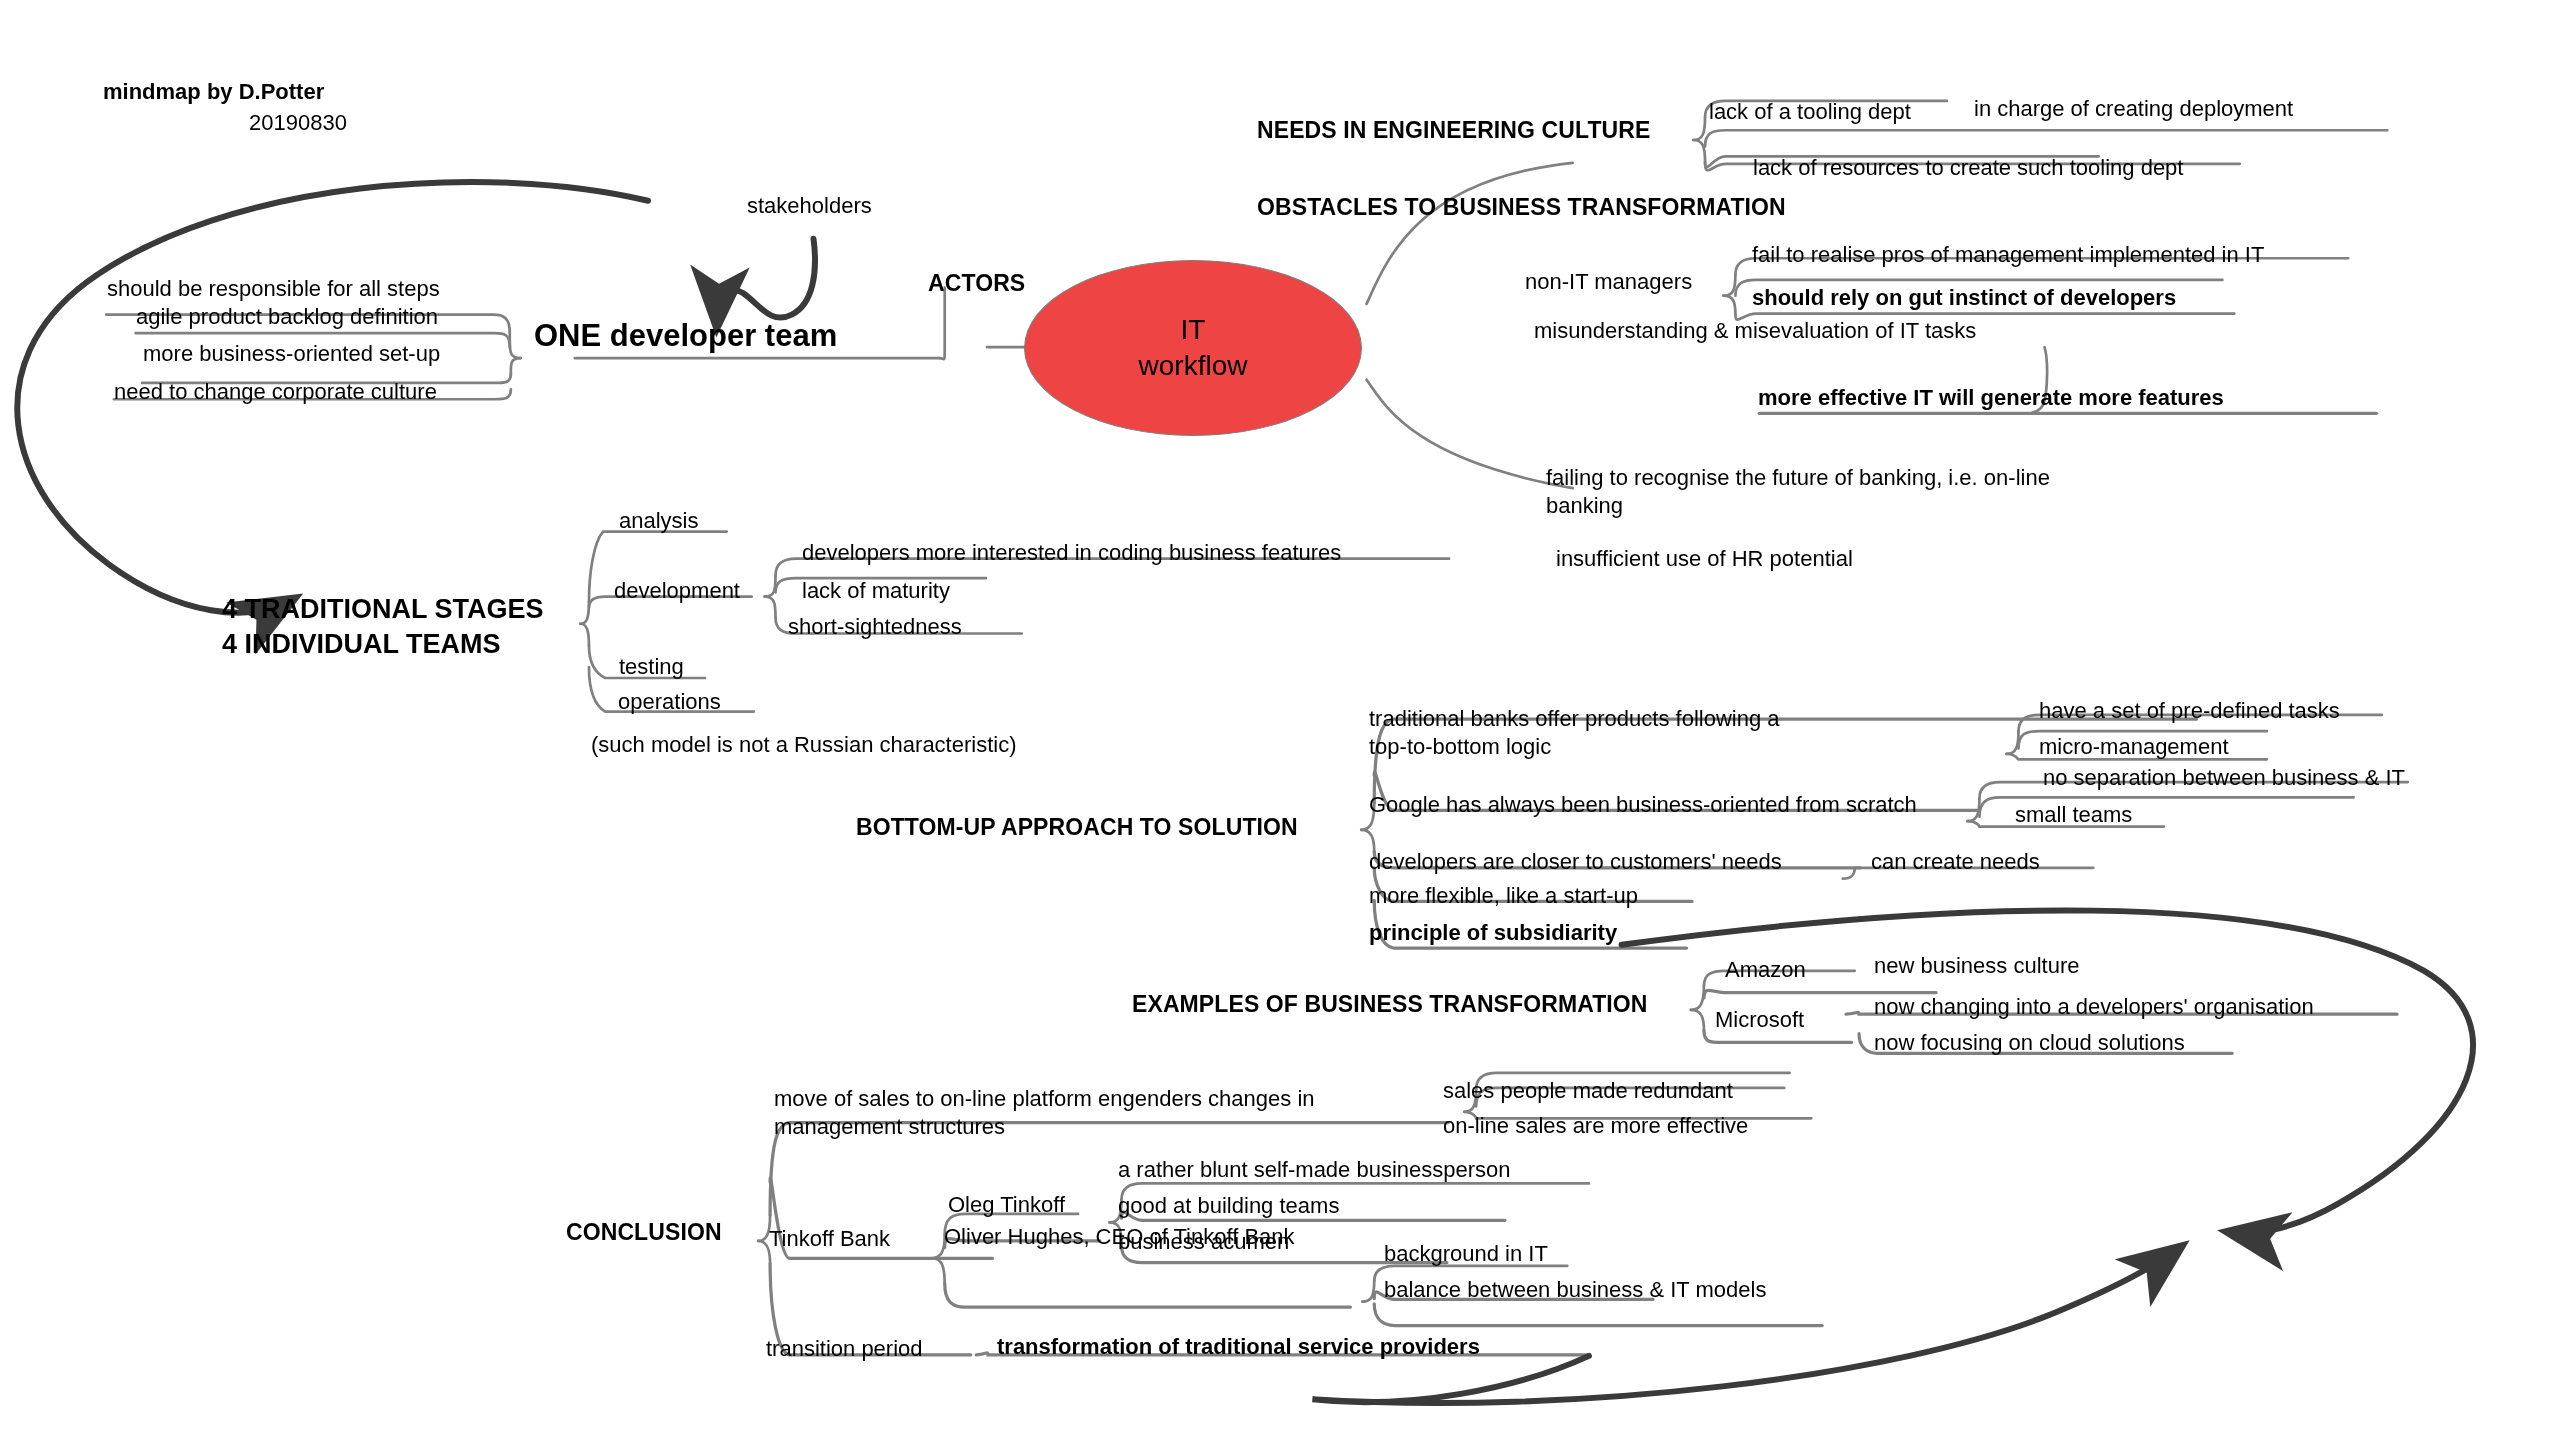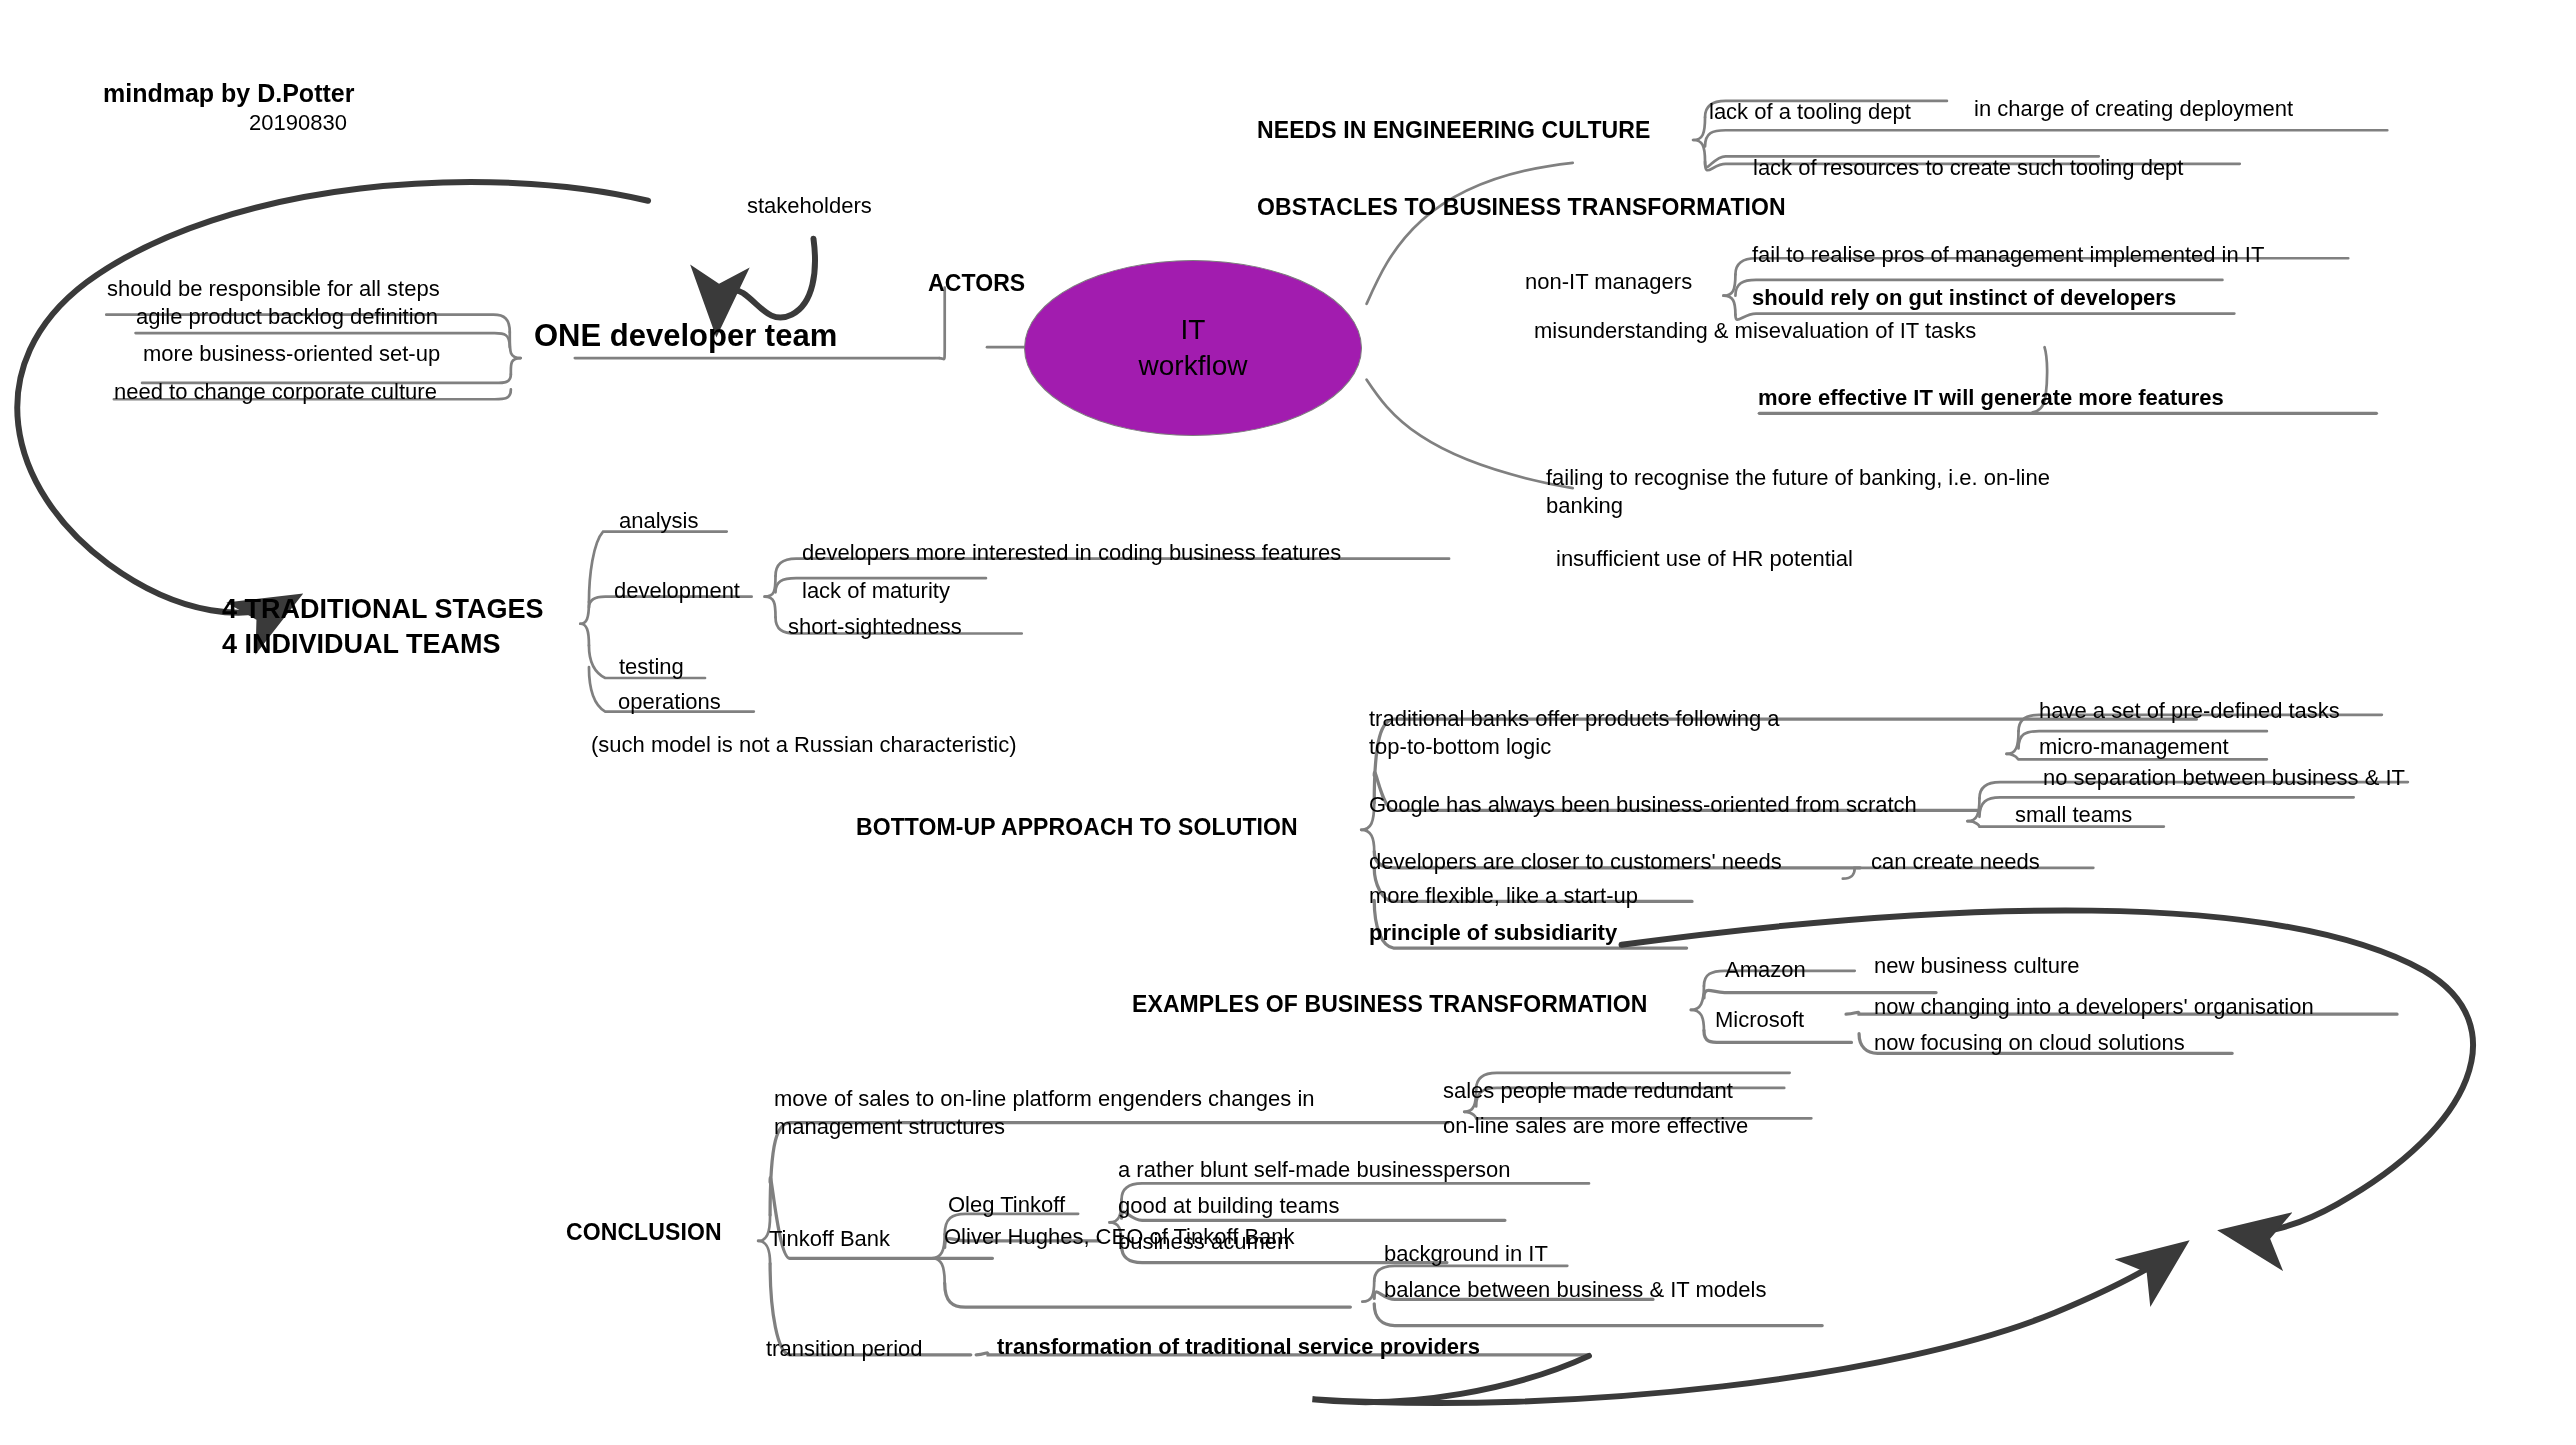--- a/index.html
+++ b/index.html
@@ -9,24 +9,24 @@
 
   .nd{position:absolute;white-space:nowrap;color:#000000;line-height:1.05;}
   .plain{font-size:22px;font-weight:400;}
   .bold{font-size:22px;font-weight:700;}
   .capbold{font-size:23px;font-weight:700;letter-spacing:0.1px;}
   .bigbold{font-size:31px;font-weight:700;}
   .hugebold{font-size:27px;font-weight:700;}
   .ital{font-size:22px;font-weight:700;}
   .root{font-size:28px;font-weight:400;text-align:center;line-height:1.25;}
   .two{white-space:pre;line-height:1.28;}
-  .hdr-name{font-size:25px;font-weight:700;}
+  .hdr-name{font-size:22px;font-weight:700;}
   .hdr-date{font-size:22px;font-weight:400;}
   .ellipse{position:absolute;border:1.6px solid #7d7d7d;border-radius:50%;
-           display:flex;align-items:center;justify-content:center;background:#a21caf;}
+           display:flex;align-items:center;justify-content:center;background:#ef4444;}
 </style>
 </head>
 <body>
 
 <div id="canvas">
 
   <svg id="wires" viewBox="0 0 4750 2666" xmlns="http://www.w3.org/2000/svg">
     <defs>
       <marker id="ah" markerWidth="14" markerHeight="14" refX="10" refY="5" orient="auto" markerUnits="strokeWidth">
         <path d="M0,0 L12,5 L0,10 L3,5 z" fill="#3a3a3a"></path>

